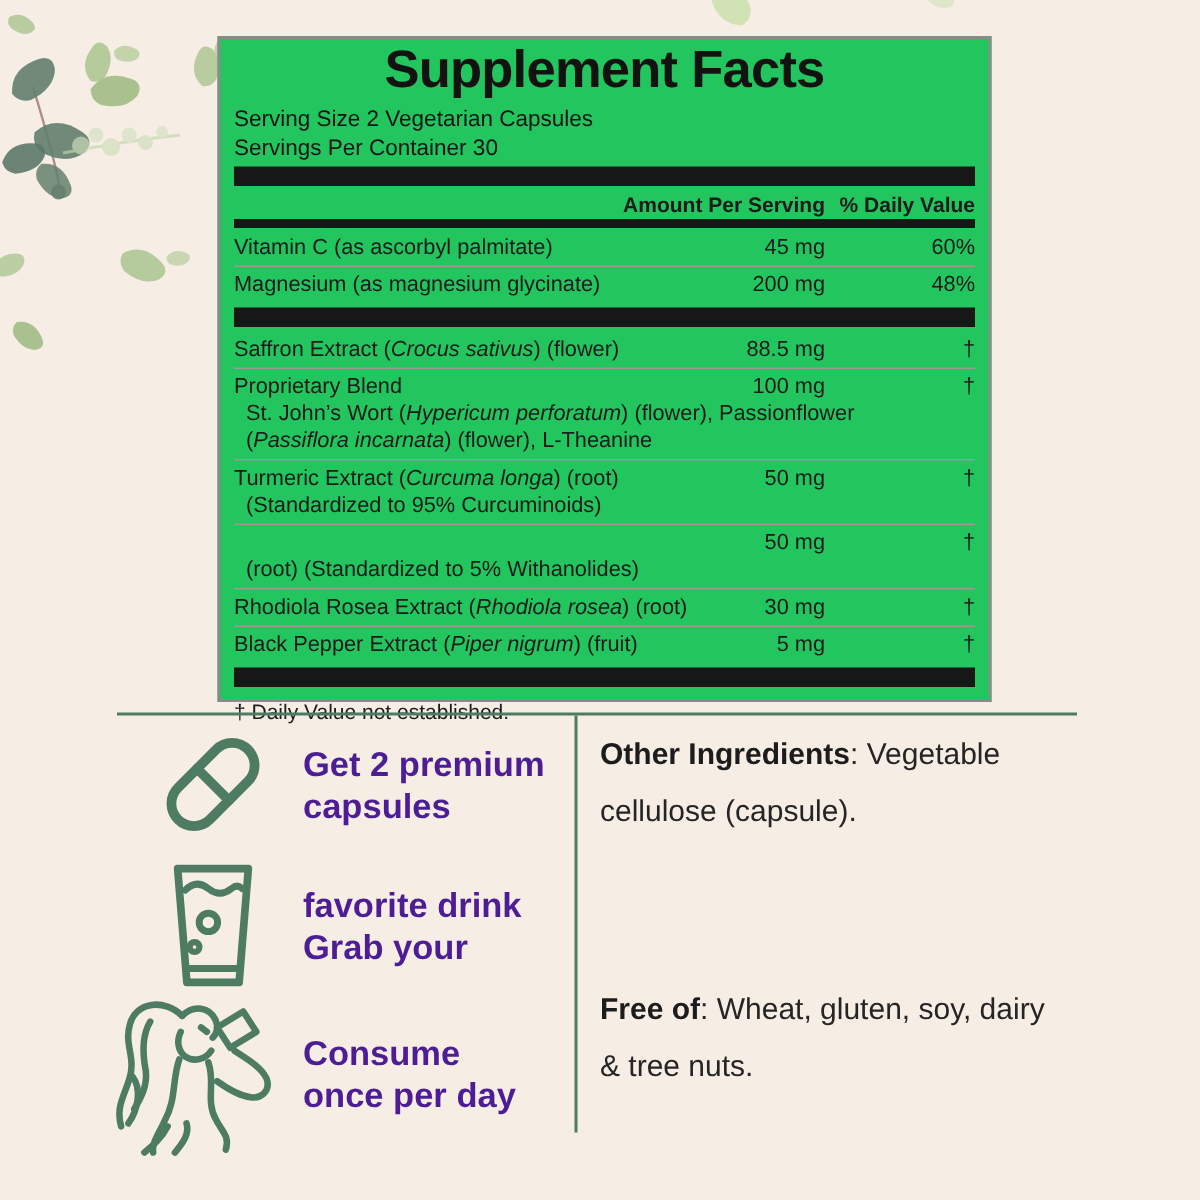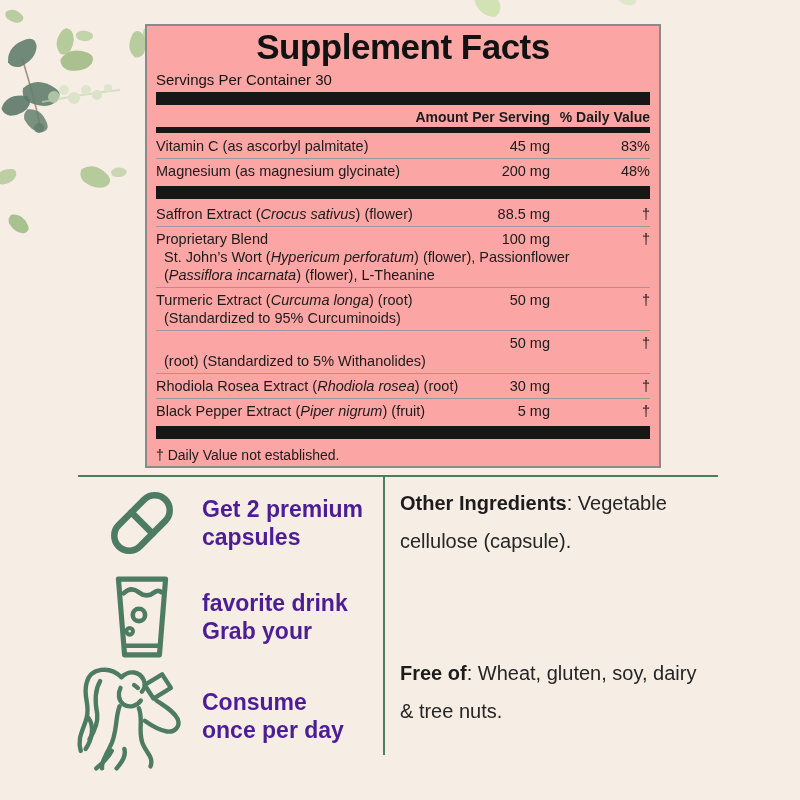--- a/index.html
+++ b/index.html
@@ -7,21 +7,21 @@
     width:800px;height:800px;position:relative;overflow:hidden;
     background:#f6ede5;
     font-family:"Liberation Sans", sans-serif;
     color:#1b1b1b;
   }
   .leaves{position:absolute;left:0;top:0;z-index:0;}
 
   
   .panel{
     position:absolute;left:145px;top:24px;width:516px;height:444px;
-    background:#fca5a5;border:2px solid #8a8a8a;box-sizing:border-box;
+    background:#22c55e;border:2px solid #8a8a8a;box-sizing:border-box;
     padding:2px 9px 4px 9px;z-index:2;
   }
   .sf-title{
     font-size:35px;font-weight:bold;letter-spacing:-0.5px;text-align:center;
     margin:0 0 4px 0;color:#121212;line-height:38px;
   }
   .serv{font-size:15px;line-height:19px;color:#141414;}
   .bar{background:#171717;height:13px;margin:3px 0;}
   .bar.thin{height:6px;margin:2px 0 1px;}
   .hdr{display:flex;align-items:flex-start;font-weight:bold;font-size:14px;margin:4px 0 2px;}
@@ -95,32 +95,33 @@
     <circle cx="108" cy="88" r="4" fill="#d2e1bf"></circle>
   </g>
   <g>
     <use href="#leaf" fill="#cadfad" opacity="0.85" transform="translate(484,22) rotate(-115) scale(1.1)"></use>
     <use href="#leaf" fill="#cadfad" opacity="0.5" transform="translate(630,10) rotate(-140) scale(0.7)"></use>
   </g>
 </svg>
 
 <section class="panel">
   <div class="sf-title">Supplement Facts</div>
+  <div class="serv">Serving Size 2 Vegetarian Capsules</div>
   <div class="serv">Servings Per Container 30</div>
   <div class="bar"></div>
   <div class="hdr">
     <span class="h-amt">Amount Per Serving</span>
     <span class="h-dv">% Daily Value</span>
   </div>
   <div class="bar thin"></div>
   <div id="sf-rows">
       <div class="row">
         <div class="l1"><span>Vitamin C (as ascorbyl palmitate)</span></div>
         <div class="amt">45 mg</div>
-        <div class="dv">83%</div>
+        <div class="dv">60%</div>
       </div>
       <div class="row sep">
         <div class="l1"><span>Magnesium (as magnesium glycinate)</span></div>
         <div class="amt">200 mg</div>
         <div class="dv">48%</div>
       </div>
       <div class="bar"></div>
       <div class="row">
         <div class="l1"><span>Saffron Extract (</span><i>Crocus sativus</i><span>) (flower)</span></div>
         <div class="amt">88.5 mg</div>

